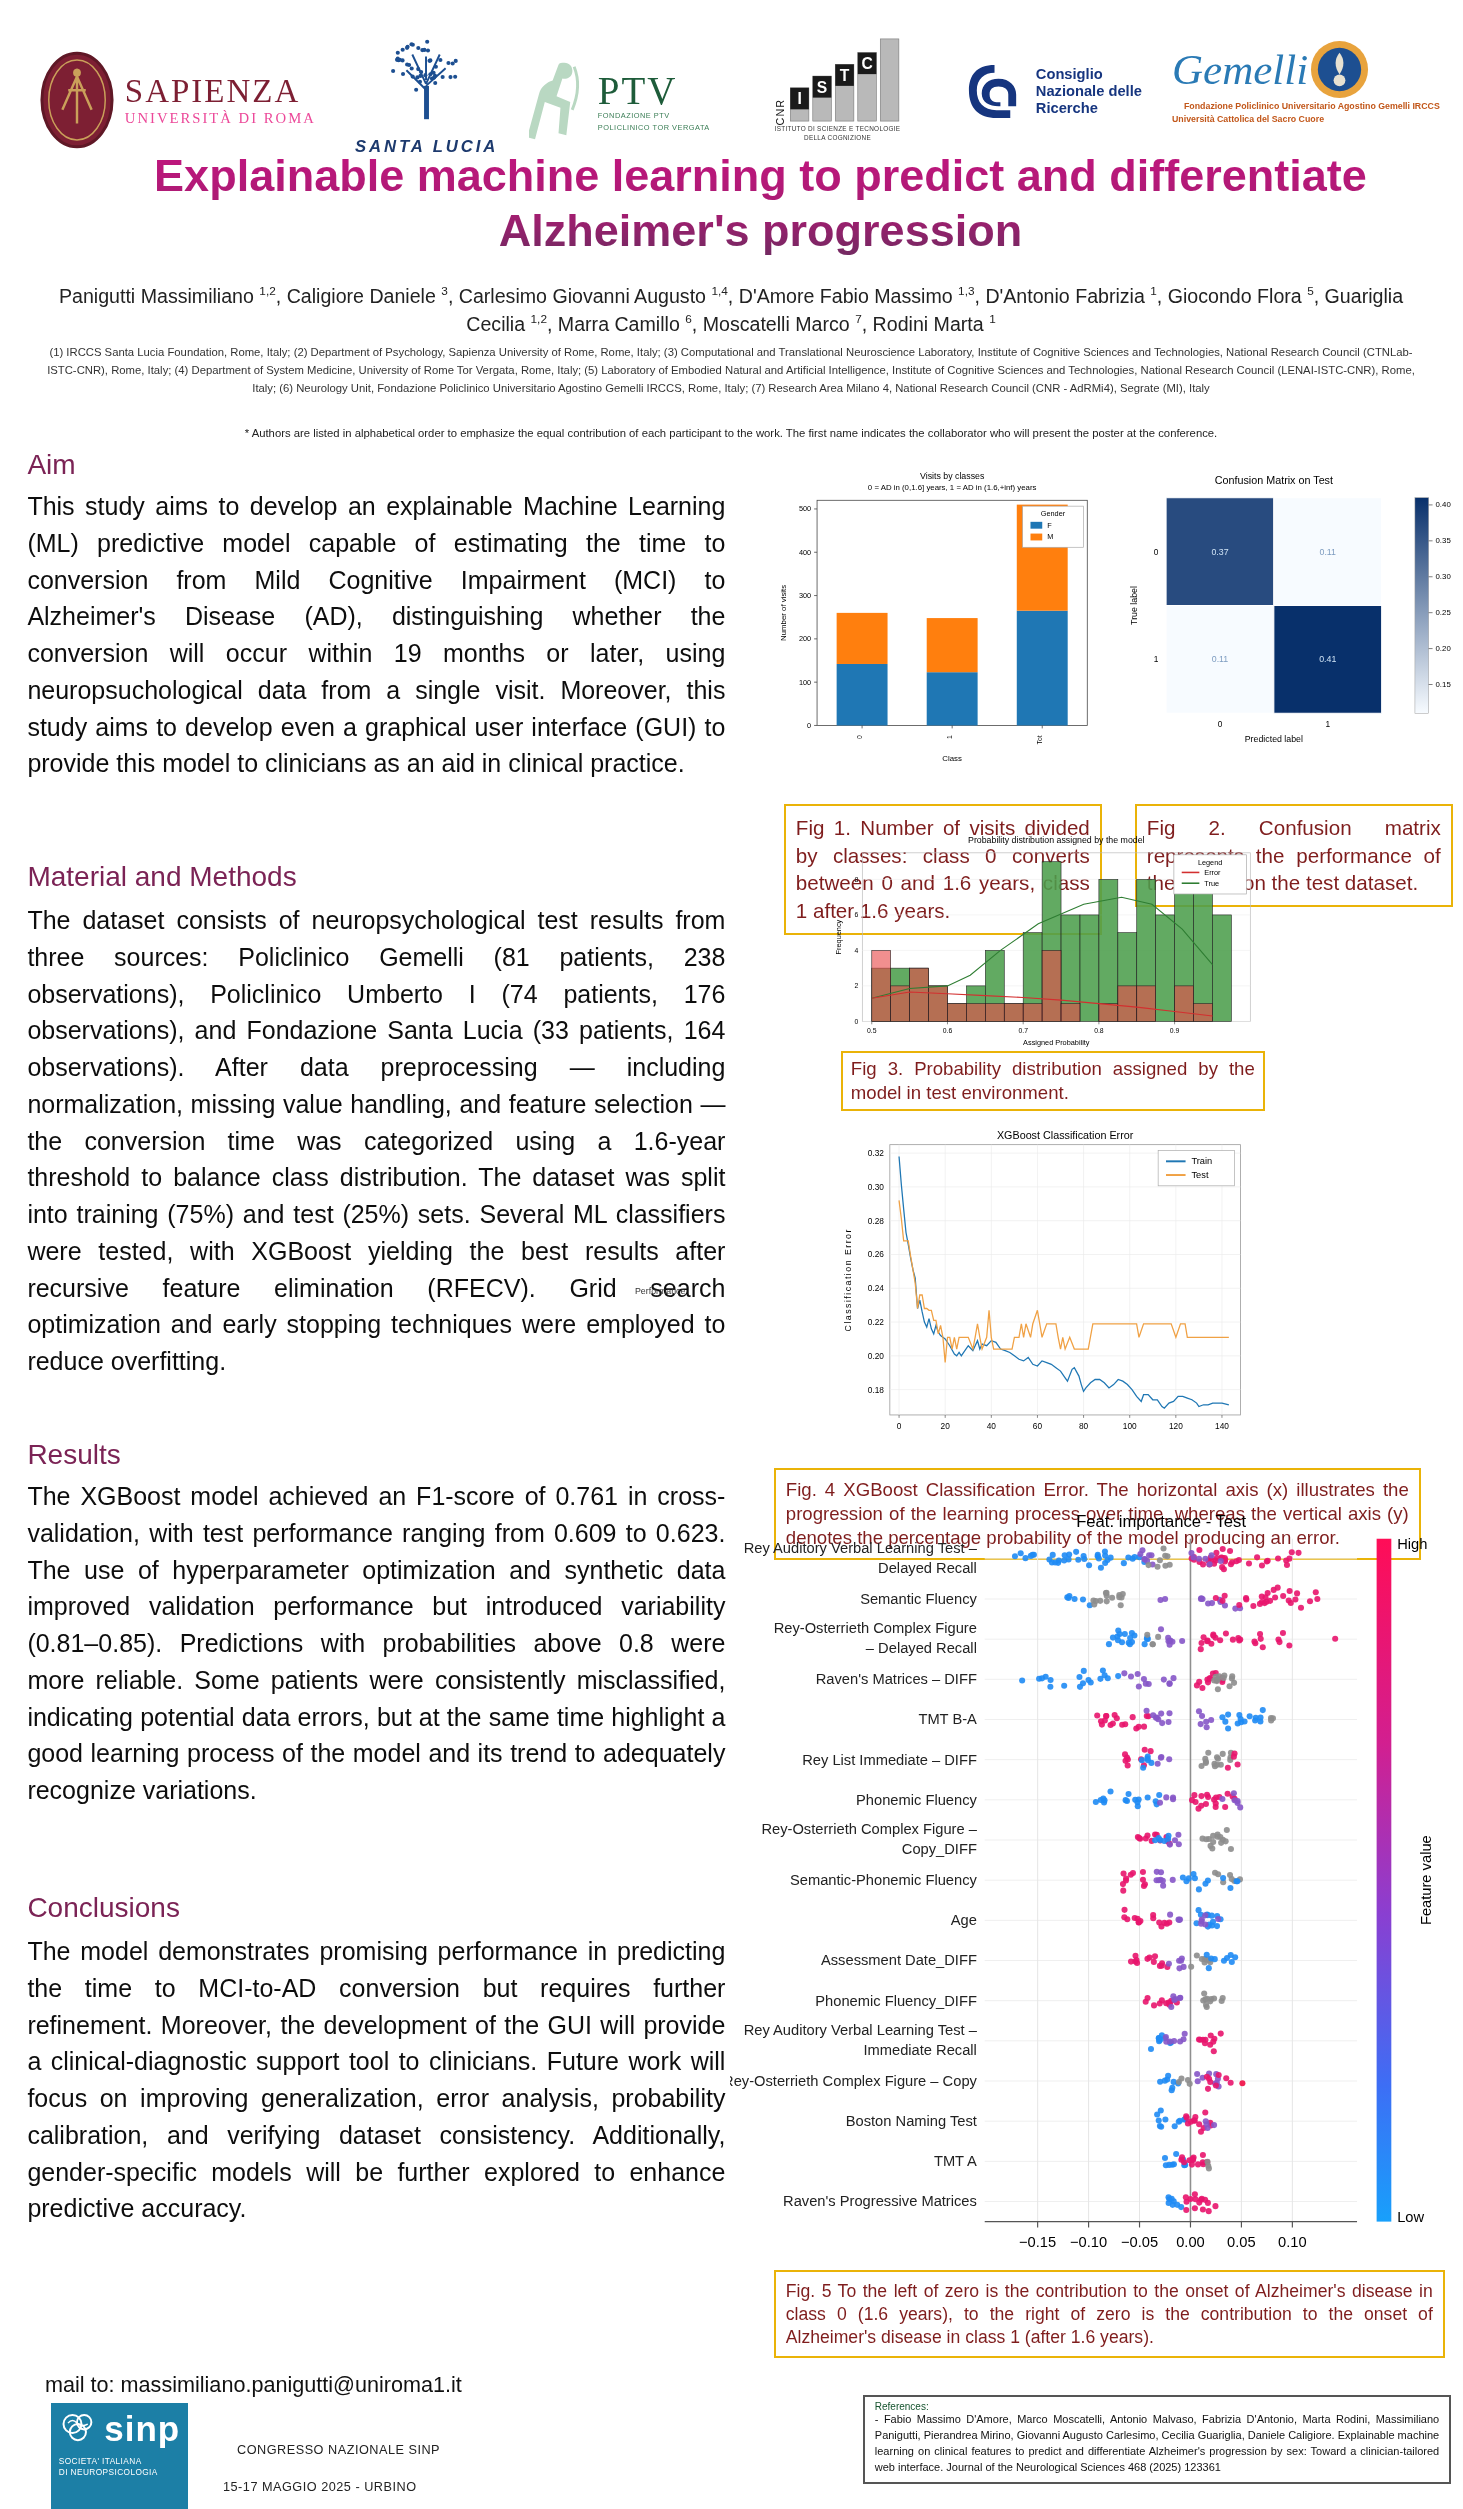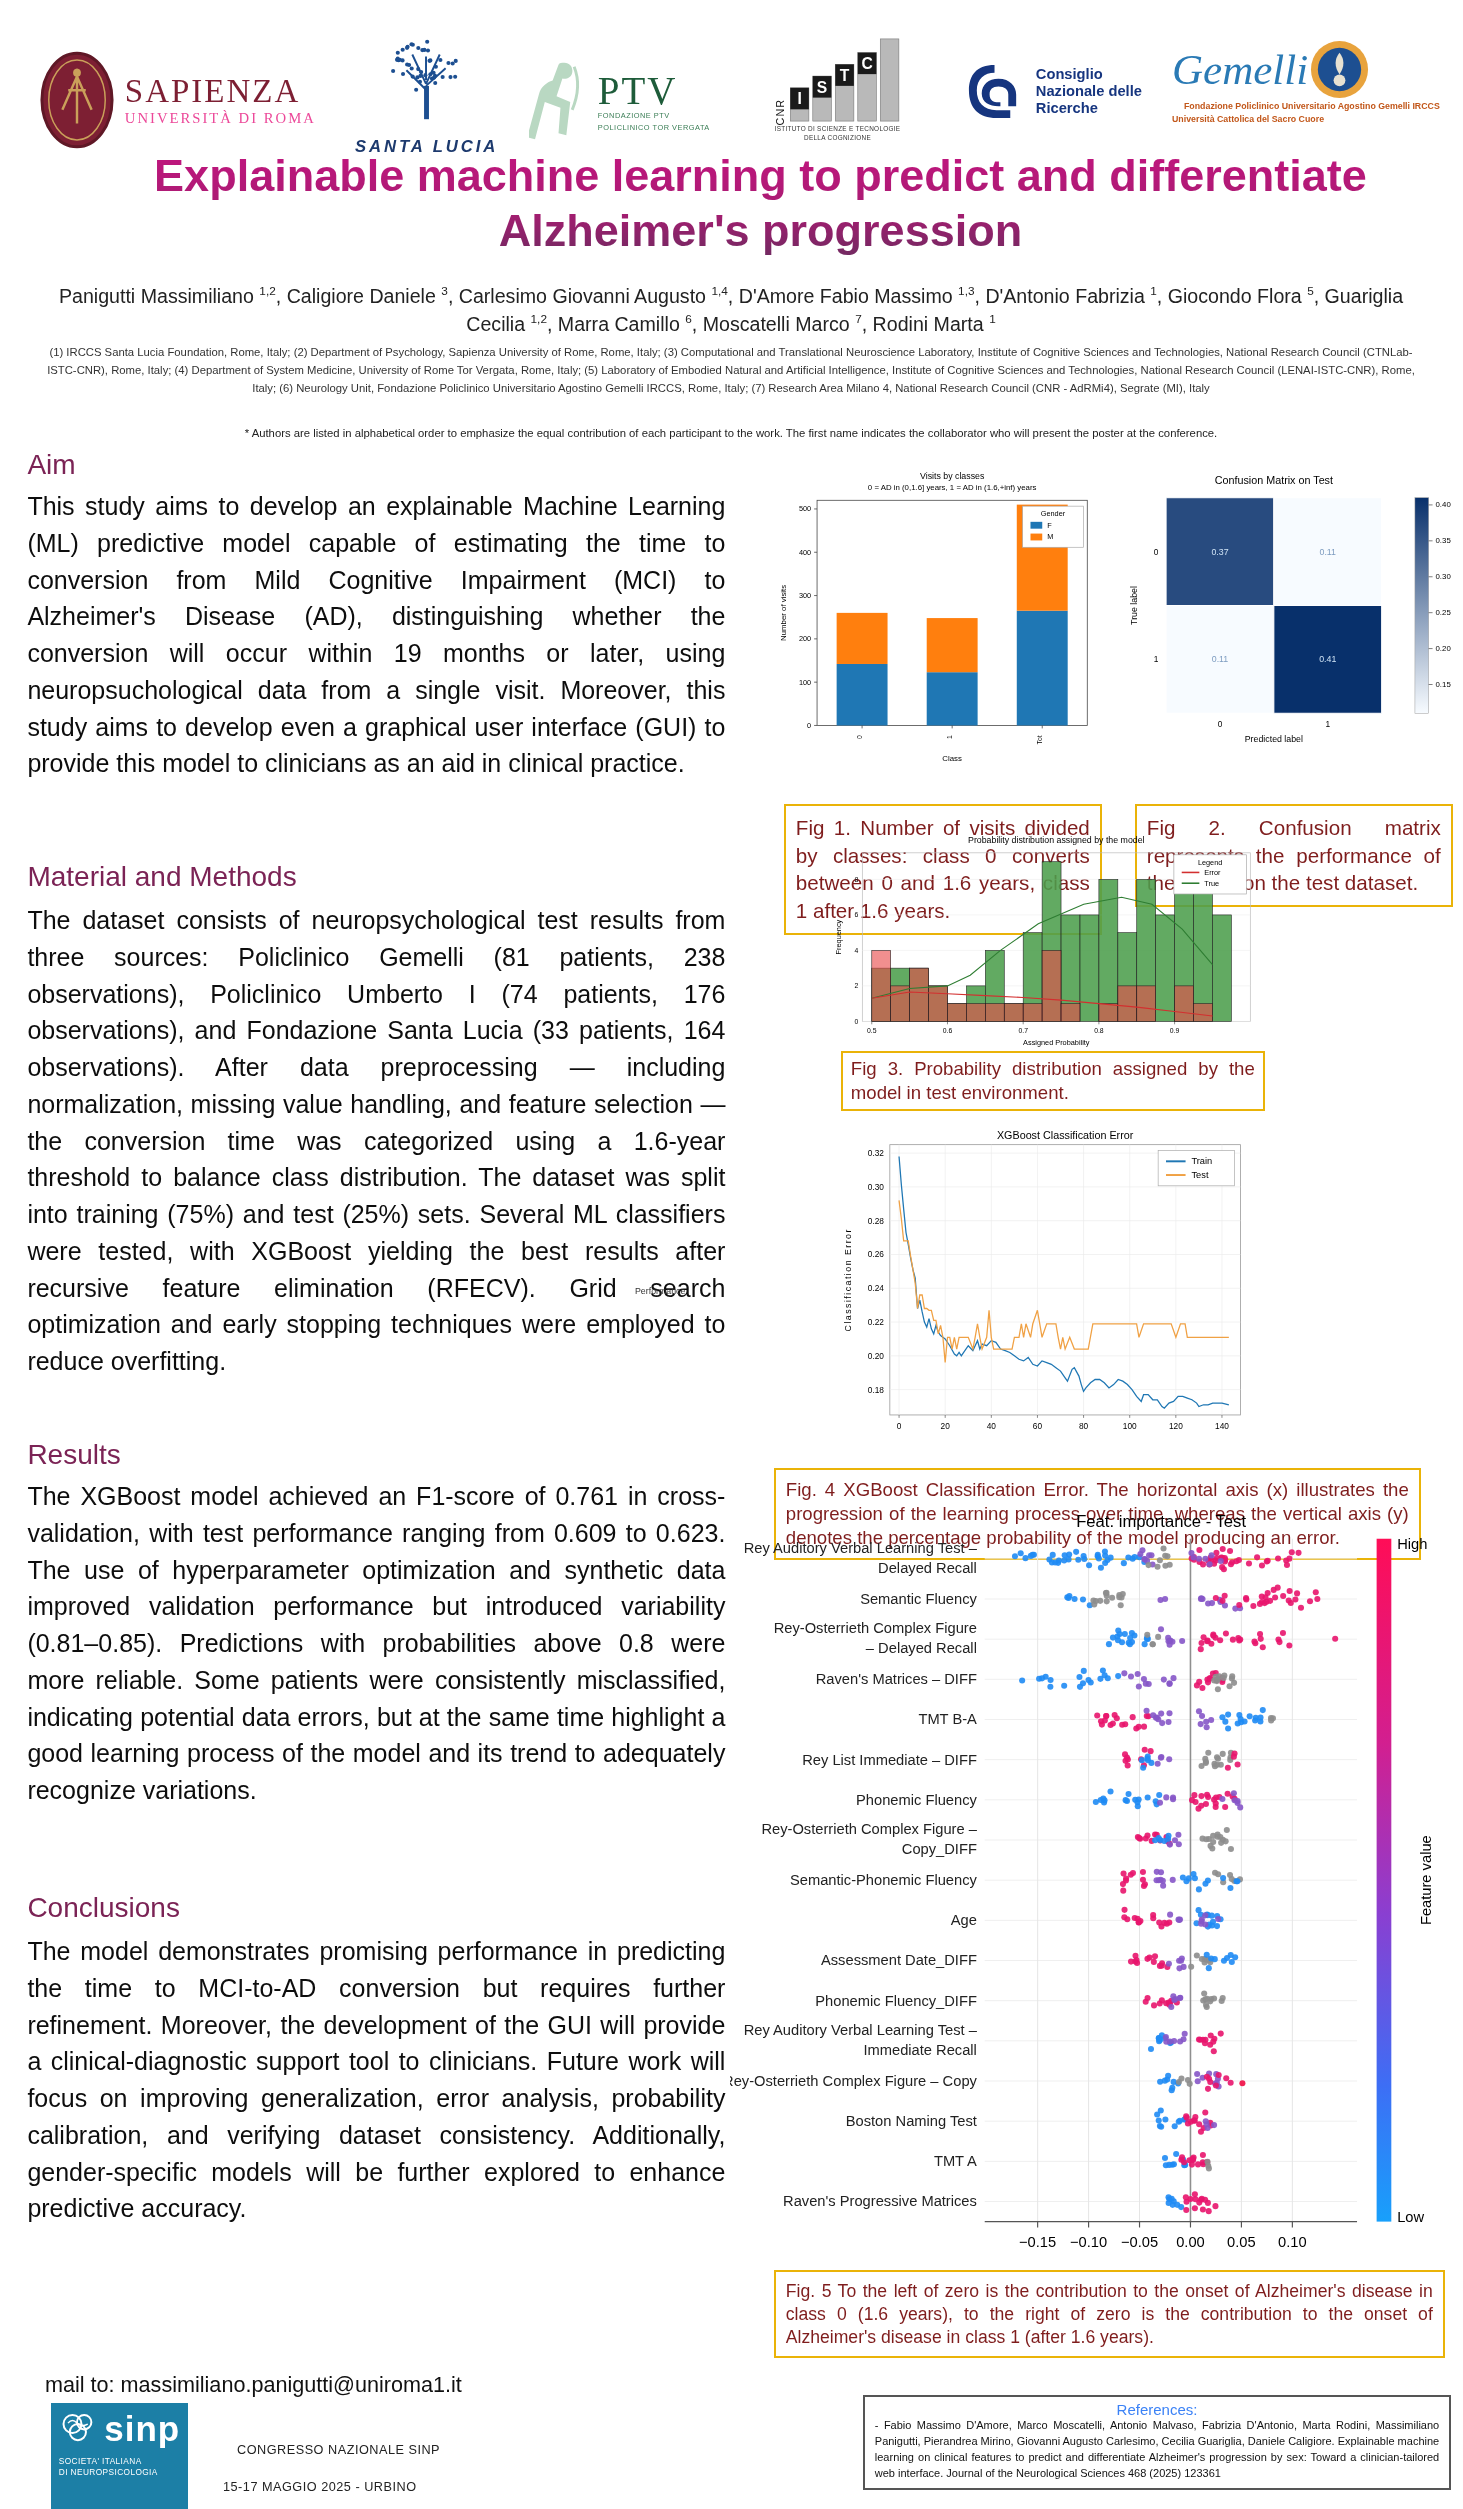--- a/index.html
+++ b/index.html
@@ -35,21 +35,21 @@
   .cap{border:2px solid #eab308;background:#fff;padding:7.8px 9.8px;text-align:justify;color:#7f1d1d;}
   .cap1{font-size:20.6px;line-height:1.35;}
   .cap3{font-size:18.6px;line-height:1.3;}
   svg text{font-family:"Liberation Sans",sans-serif;}
   
   .sinp-box{width:137px;height:106px;background:#1c7fa6;color:#fff;padding:5.9px 7.8px;box-sizing:border-box;}
   .sinp-name{font-size:35px;font-weight:bold;line-height:.9;letter-spacing:1px;}
   .sinp-sub{font-size:8.3px;line-height:1.35;letter-spacing:0.4px;margin-top:8px;}
   .congress{font-size:12.7px;color:#222;letter-spacing:0.5px;}
   .refs{width:588px;border:2px solid #555;background:#fff;padding:3.9px 9.8px 5.9px 9.8px;box-sizing:border-box;}
-  .refs-title{font-size:15px;color:#3b82f6;text-align:center;}
+  .refs-title{font-size:10px;color:#14532d;}
   .refs-body{font-size:11px;line-height:1.45;text-align:justify;color:#111;}
 </style>
 </head>
 <body>
 
 <div id="poster">
 
   <div class="abs logo" style="left:39px;top:51px;">
     <svg width="76" height="98" viewBox="0 0 78 100">
       <ellipse cx="39" cy="50" rx="36" ry="48" fill="#7d1f33" stroke="#5f1826" stroke-width="3"></ellipse>

